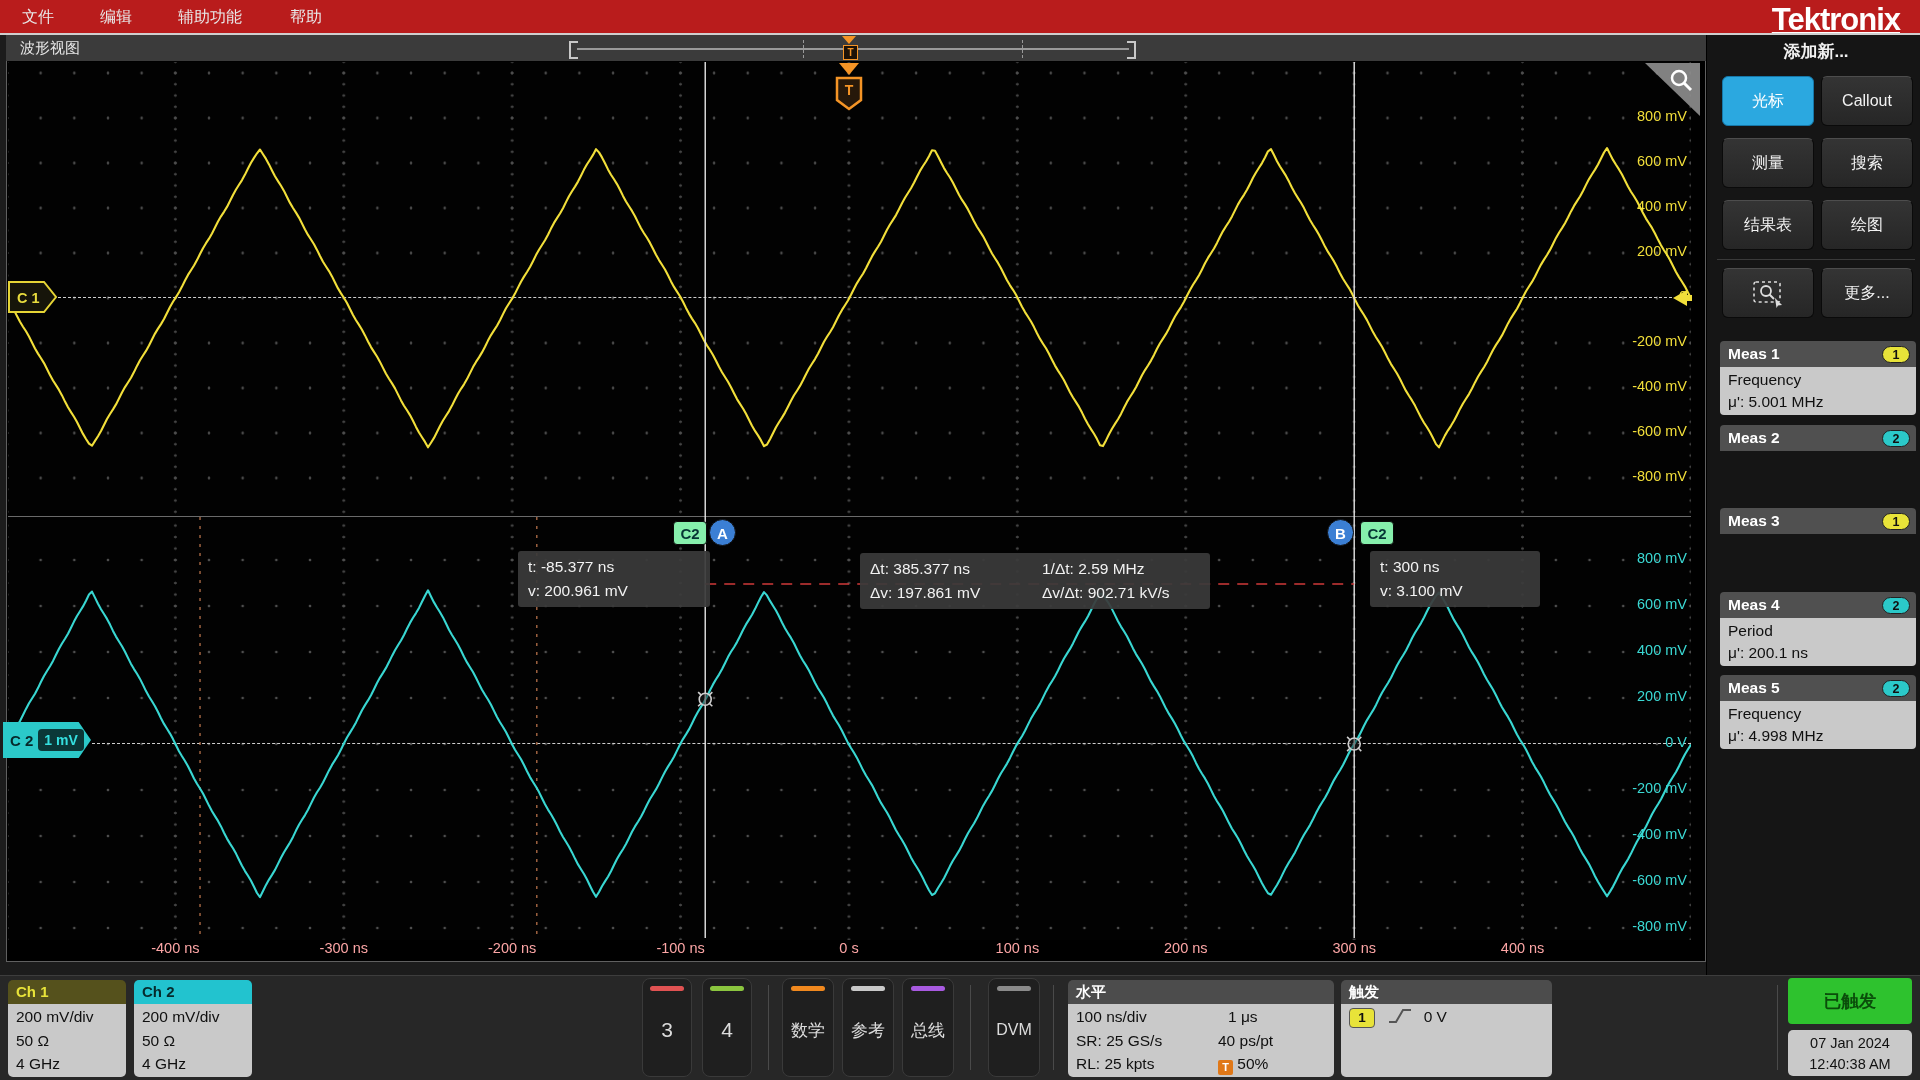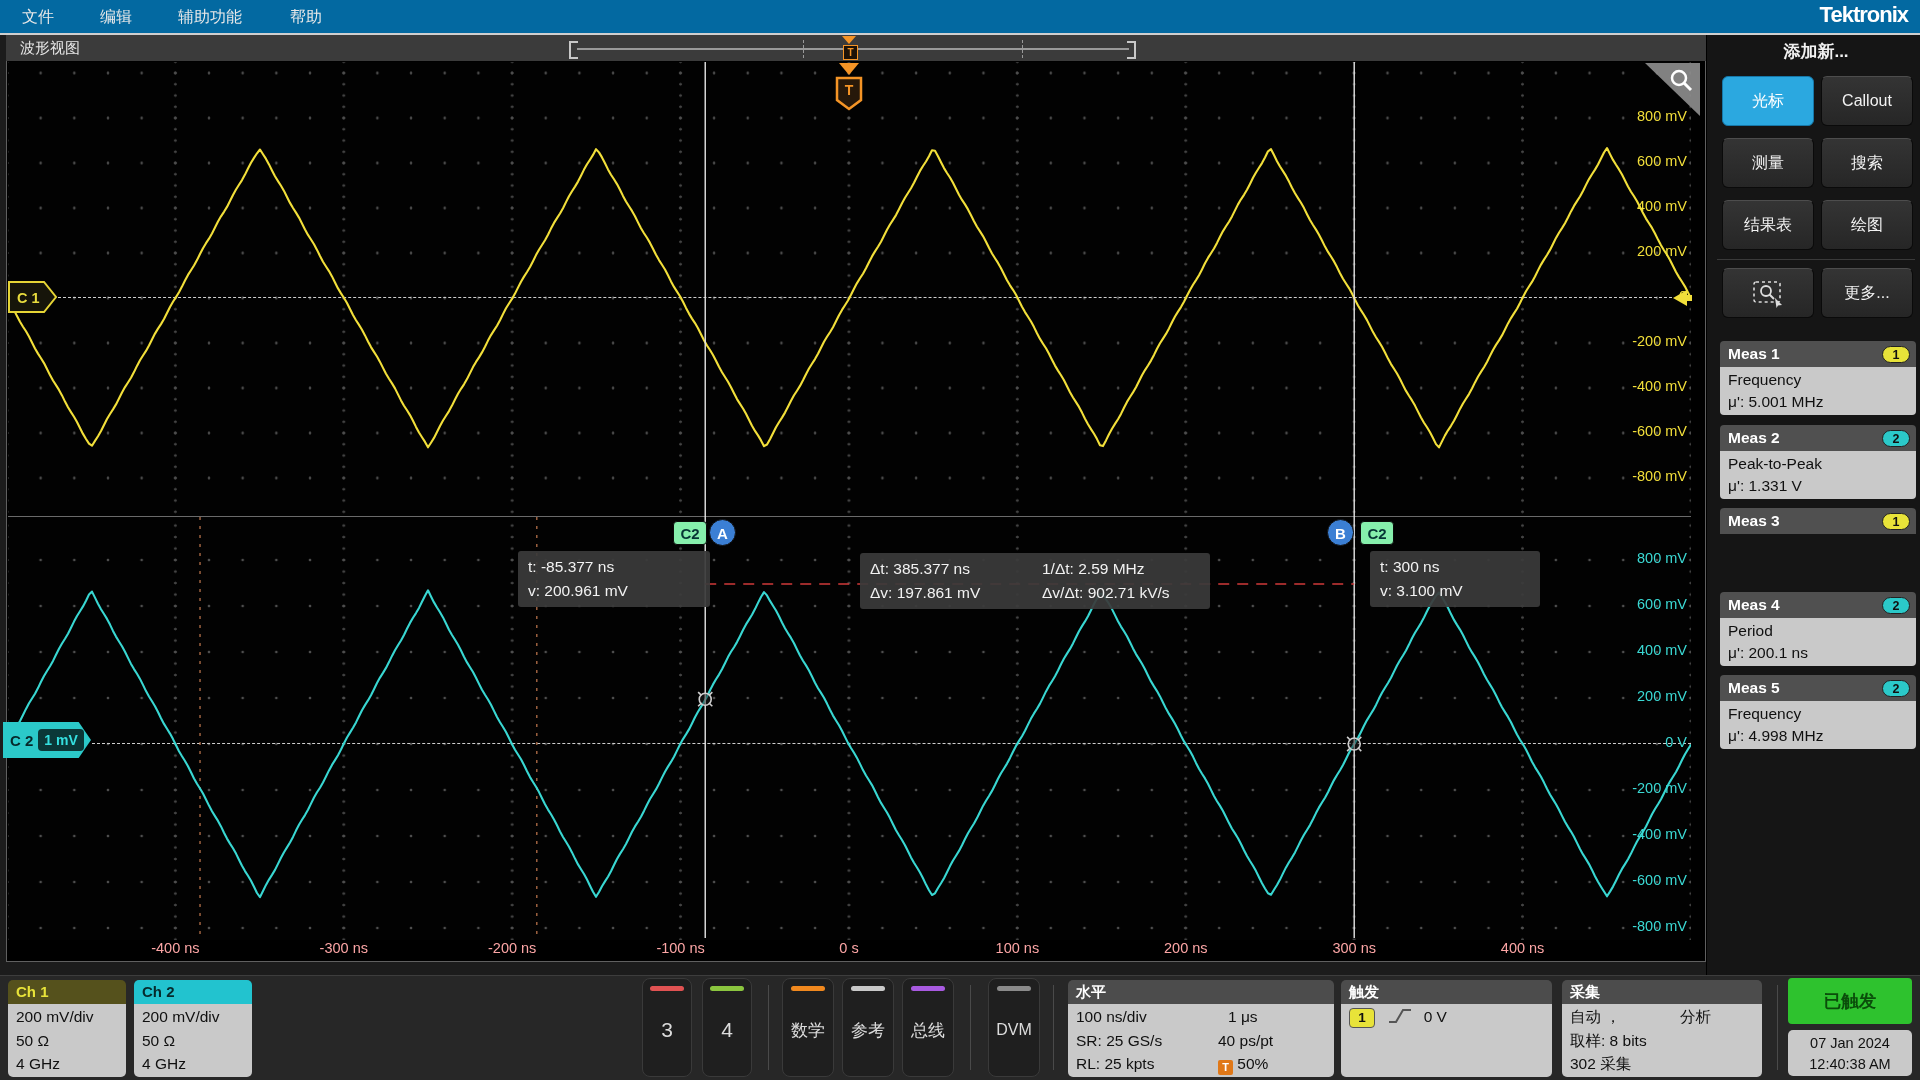--- a/index.html
+++ b/index.html
@@ -1,23 +1,23 @@
 <!DOCTYPE html>
 <html><head>
 <meta charset="utf-8">
 <style>
   html,body{margin:0;padding:0;background:#111;}
   #stage{position:relative;width:1920px;height:1080px;background:#1c1c1c;overflow:hidden;
          font-family:"Liberation Sans","DejaVu Sans",sans-serif;-webkit-font-smoothing:antialiased;}
   .abs{position:absolute;}
 
   
-  .menubar{left:0;top:0;width:1920px;height:33px;background:#0369a1;color:#e8e8e8;font-size:16px;}
+  .menubar{left:0;top:0;width:1920px;height:33px;background:#b91c1c;color:#e8e8e8;font-size:16px;}
   .menuitem{position:absolute;top:7px;cursor:default;}
-  .logo{position:absolute;right:12px;top:2px;font-size:22px;font-weight:bold;color:#fff;letter-spacing:-1px;}
+  .logo{position:absolute;right:20px;top:2px;font-size:31px;font-weight:bold;color:#fff;letter-spacing:-1px;text-decoration:underline;}
   .topline{left:0;top:33px;width:1920px;height:2px;background:#cfcfcf;}
 
   
   .wfwindow{left:6px;top:35px;width:1700px;height:927px;background:#000;border:1px solid #606060;box-sizing:border-box;}
   .titlebar{left:6px;top:35px;width:1700px;height:26px;background:#3b3b3b;color:#e8e8e8;font-size:15px;line-height:26px;box-sizing:border-box;padding-left:14px;}
   .grat{background:#020202;}
   .grat-top{left:8px;top:62px;width:1683px;height:455px;
     background-image:radial-gradient(circle,#4e4e4e 1px,transparent 1.7px),radial-gradient(circle,#454545 1px,transparent 1.7px);
     background-size:33.68px 45px,168.4px 11.25px;background-position:15.8px -11.5px,83.2px 5.4px;}
   .grat-bottom{left:8px;top:517px;width:1683px;height:423px;
@@ -238,24 +238,20 @@
     <div class="mbody">
         <div>Frequency</div>
         <div>μ': 5.001 MHz</div>
       </div>
   </div>
   <div class="meas" style="top:425px">
     <div class="mhead">
         <span>Meas 2</span>
         <span class="mpill" style="background-color: rgb(43, 201, 201);">2</span>
       </div>
-    <div class="mbody">
-        <div>Peak-to-Peak</div>
-        <div>μ': 1.331 V</div>
-      </div>
   </div>
   <div class="meas" style="top:508px">
     <div class="mhead">
         <span>Meas 3</span>
         <span class="mpill" style="background-color: rgb(232, 227, 57);">1</span>
       </div>
   </div>
   <div class="meas" style="top:592px">
     <div class="mhead">
         <span>Meas 4</span>
@@ -340,28 +336,20 @@
     <div class="ib-head"><span>触发</span></div>
     <div class="ib-body" style="height:72px">
       <span class="trig-pill">1</span>
       <svg width="26" height="18" style="vertical-align:-3px;margin-left:8px">
         <polyline points="2,15 9,15 16,3 24,3" fill="none" stroke="#555" stroke-width="2"></polyline>
       </svg>
       <span style="margin-left:6px">0 V</span>
     </div>
   </div>
 
-  <div class="abs infobadge" style="left:1562px;top:980px;width:200px">
-    <div class="ib-head"><span>采集</span></div>
-    <div class="ib-body" style="height:72px;position:relative">
-      <div><span>自动 ，</span><span style="position:absolute;left:118px">分析</span></div>
-      <div>取样: 8 bits</div>
-      <div>302 采集</div>
-    </div>
-  </div>
   <div class="bb-sep" style="left:1777px"></div>
 
   <div class="abs okbtn">已触发</div>
   <div class="abs dtbox">
     <div>07 Jan 2024</div>
     <div>12:40:38 AM</div>
   </div>
 </div>
 
 </body></html>

